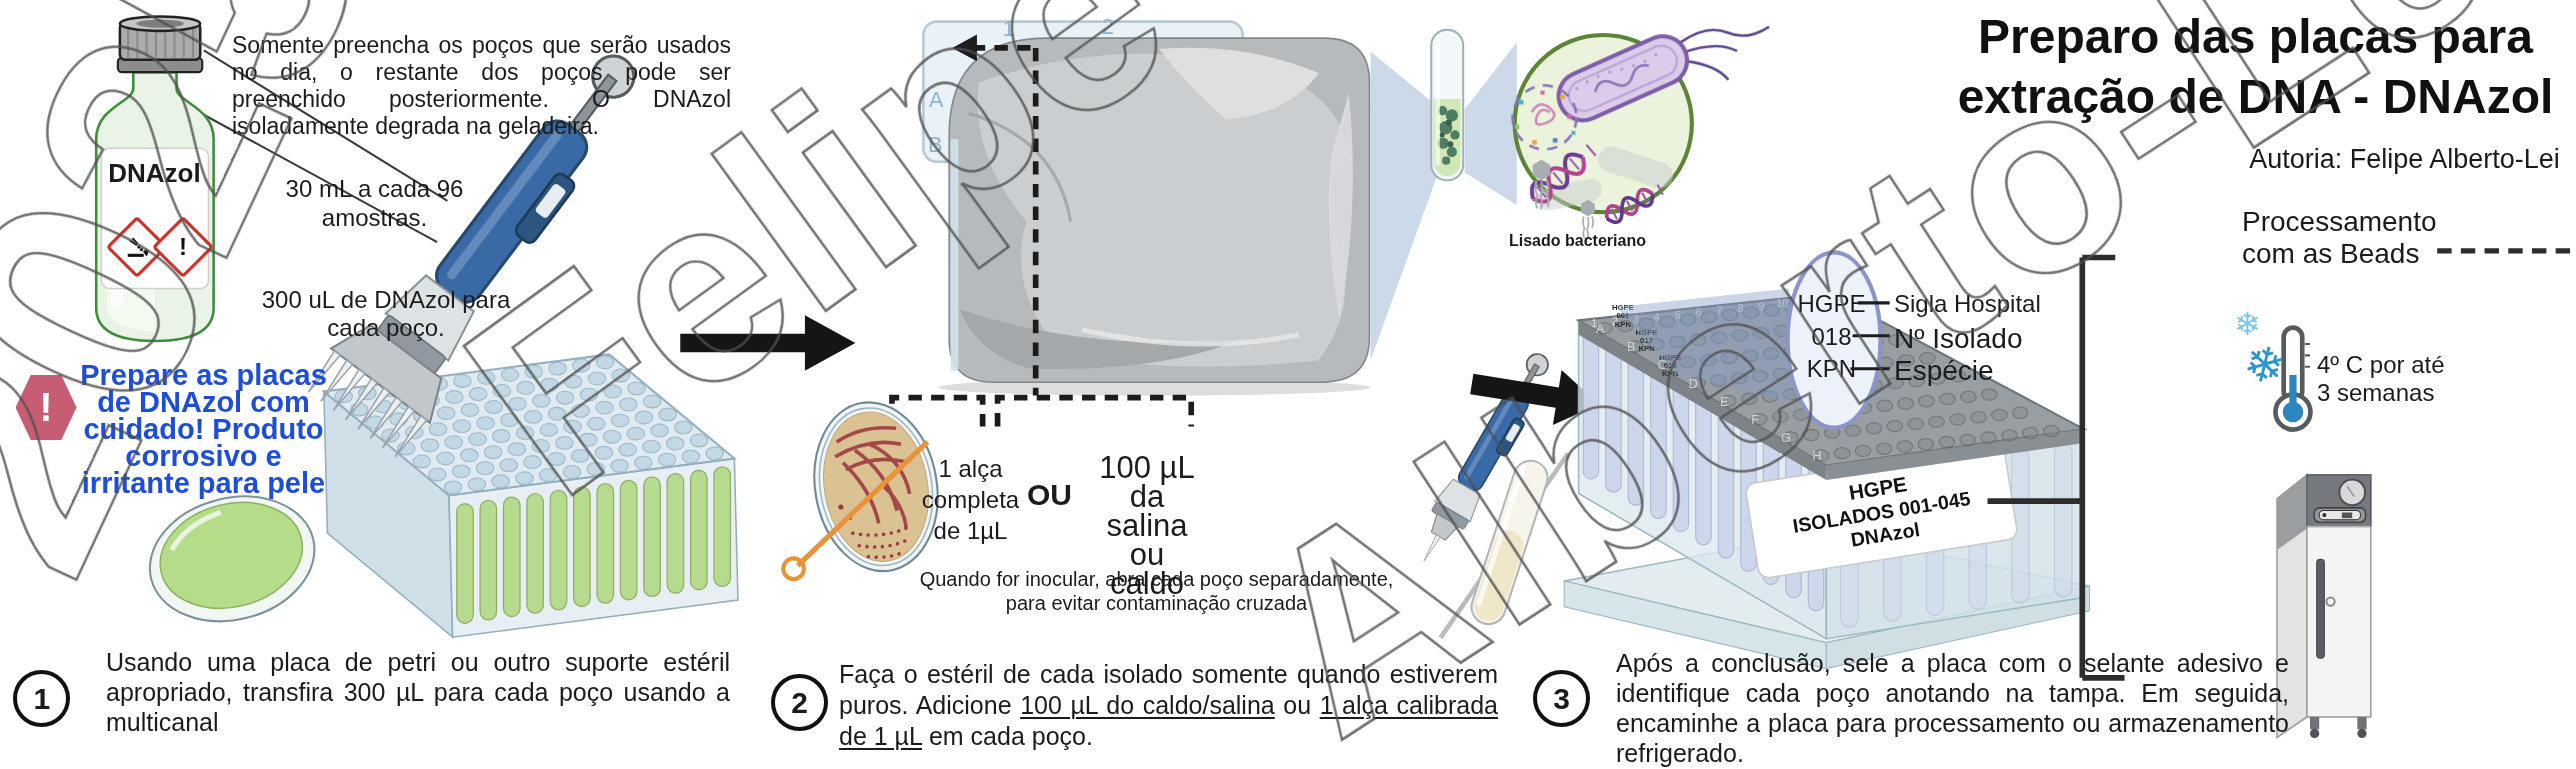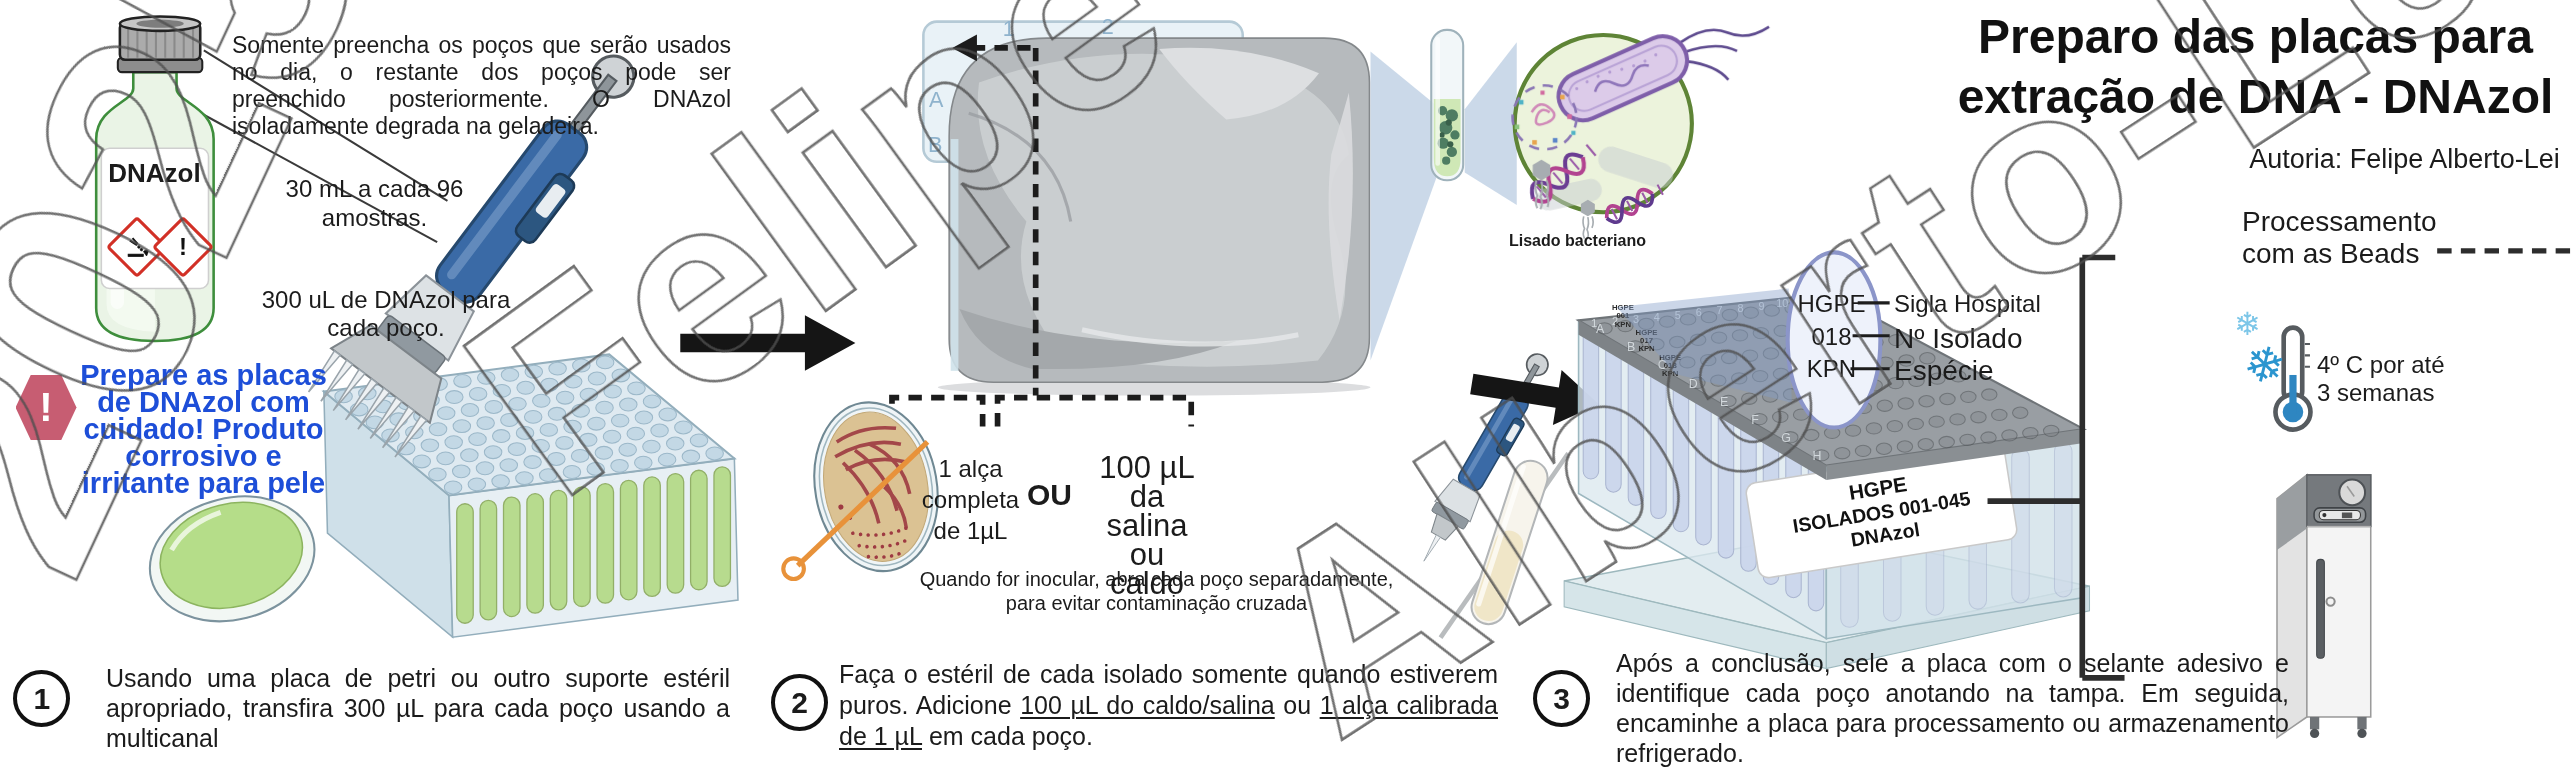--- a/index.html
+++ b/index.html
@@ -577,21 +577,21 @@
 </div>
 
 <div class="hex" style="left:15.5px;top:375px;">!</div>
 
 <div class="t ctr" style="left:77px;top:362px;width:253px;font-size:29px;line-height:27px;font-weight:700;color:#1d4ed8;">Prepare as placas de DNAzol com cuidado! Produto corrosivo e irritante para pele</div>
 
 
 <div class="stepnum" style="left:13.4px;top:670px;">
   <span>1</span>
     </div>
-<div class="t just" style="left:106px;top:647px;width:624px;font-size:25px;line-height:30px;margin-top:16px;">Usando uma placa de petri ou outro <b>suporte estéril apropriado</b>, transfira 300 µL para cada poço usando a multicanal</div>
+<div class="t just" style="left:106px;top:647px;width:624px;font-size:25px;line-height:30px;">Usando uma placa de petri ou outro <b>suporte estéril apropriado</b>, transfira 300 µL para cada poço usando a multicanal</div>
 
 <div class="t ctr" style="left:920px;top:453px;width:101px;font-size:24px;line-height:31px;">1 alça completa de 1µL</div>
 <div class="t" style="left:1027px;top:478px;font-size:30px;font-weight:700;">OU</div>
 <div class="t ctr" style="left:1076px;top:453px;width:110px;font-size:31px;line-height:29px;margin-left:16px;">100 µL da salina ou caldo</div>
 <div class="t ctr" style="left:899px;top:567px;width:515px;font-size:20px;line-height:24px;">Quando for inocular, abra cada poço separadamente, para evitar contaminação cruzada</div>
 
 <div class="stepnum" style="left:771px;top:674px;">
   <span>2</span>
     </div>
 <div class="t just" style="left:839px;top:659px;width:659px;font-size:25px;line-height:31px;">Faça o <b>estéril</b> de cada isolado somente quando estiverem <b>puros</b>. Adicione <u>100 µL do caldo/salina</u> ou <u>1 alça calibrada de 1 µL</u> em cada poço.</div>

